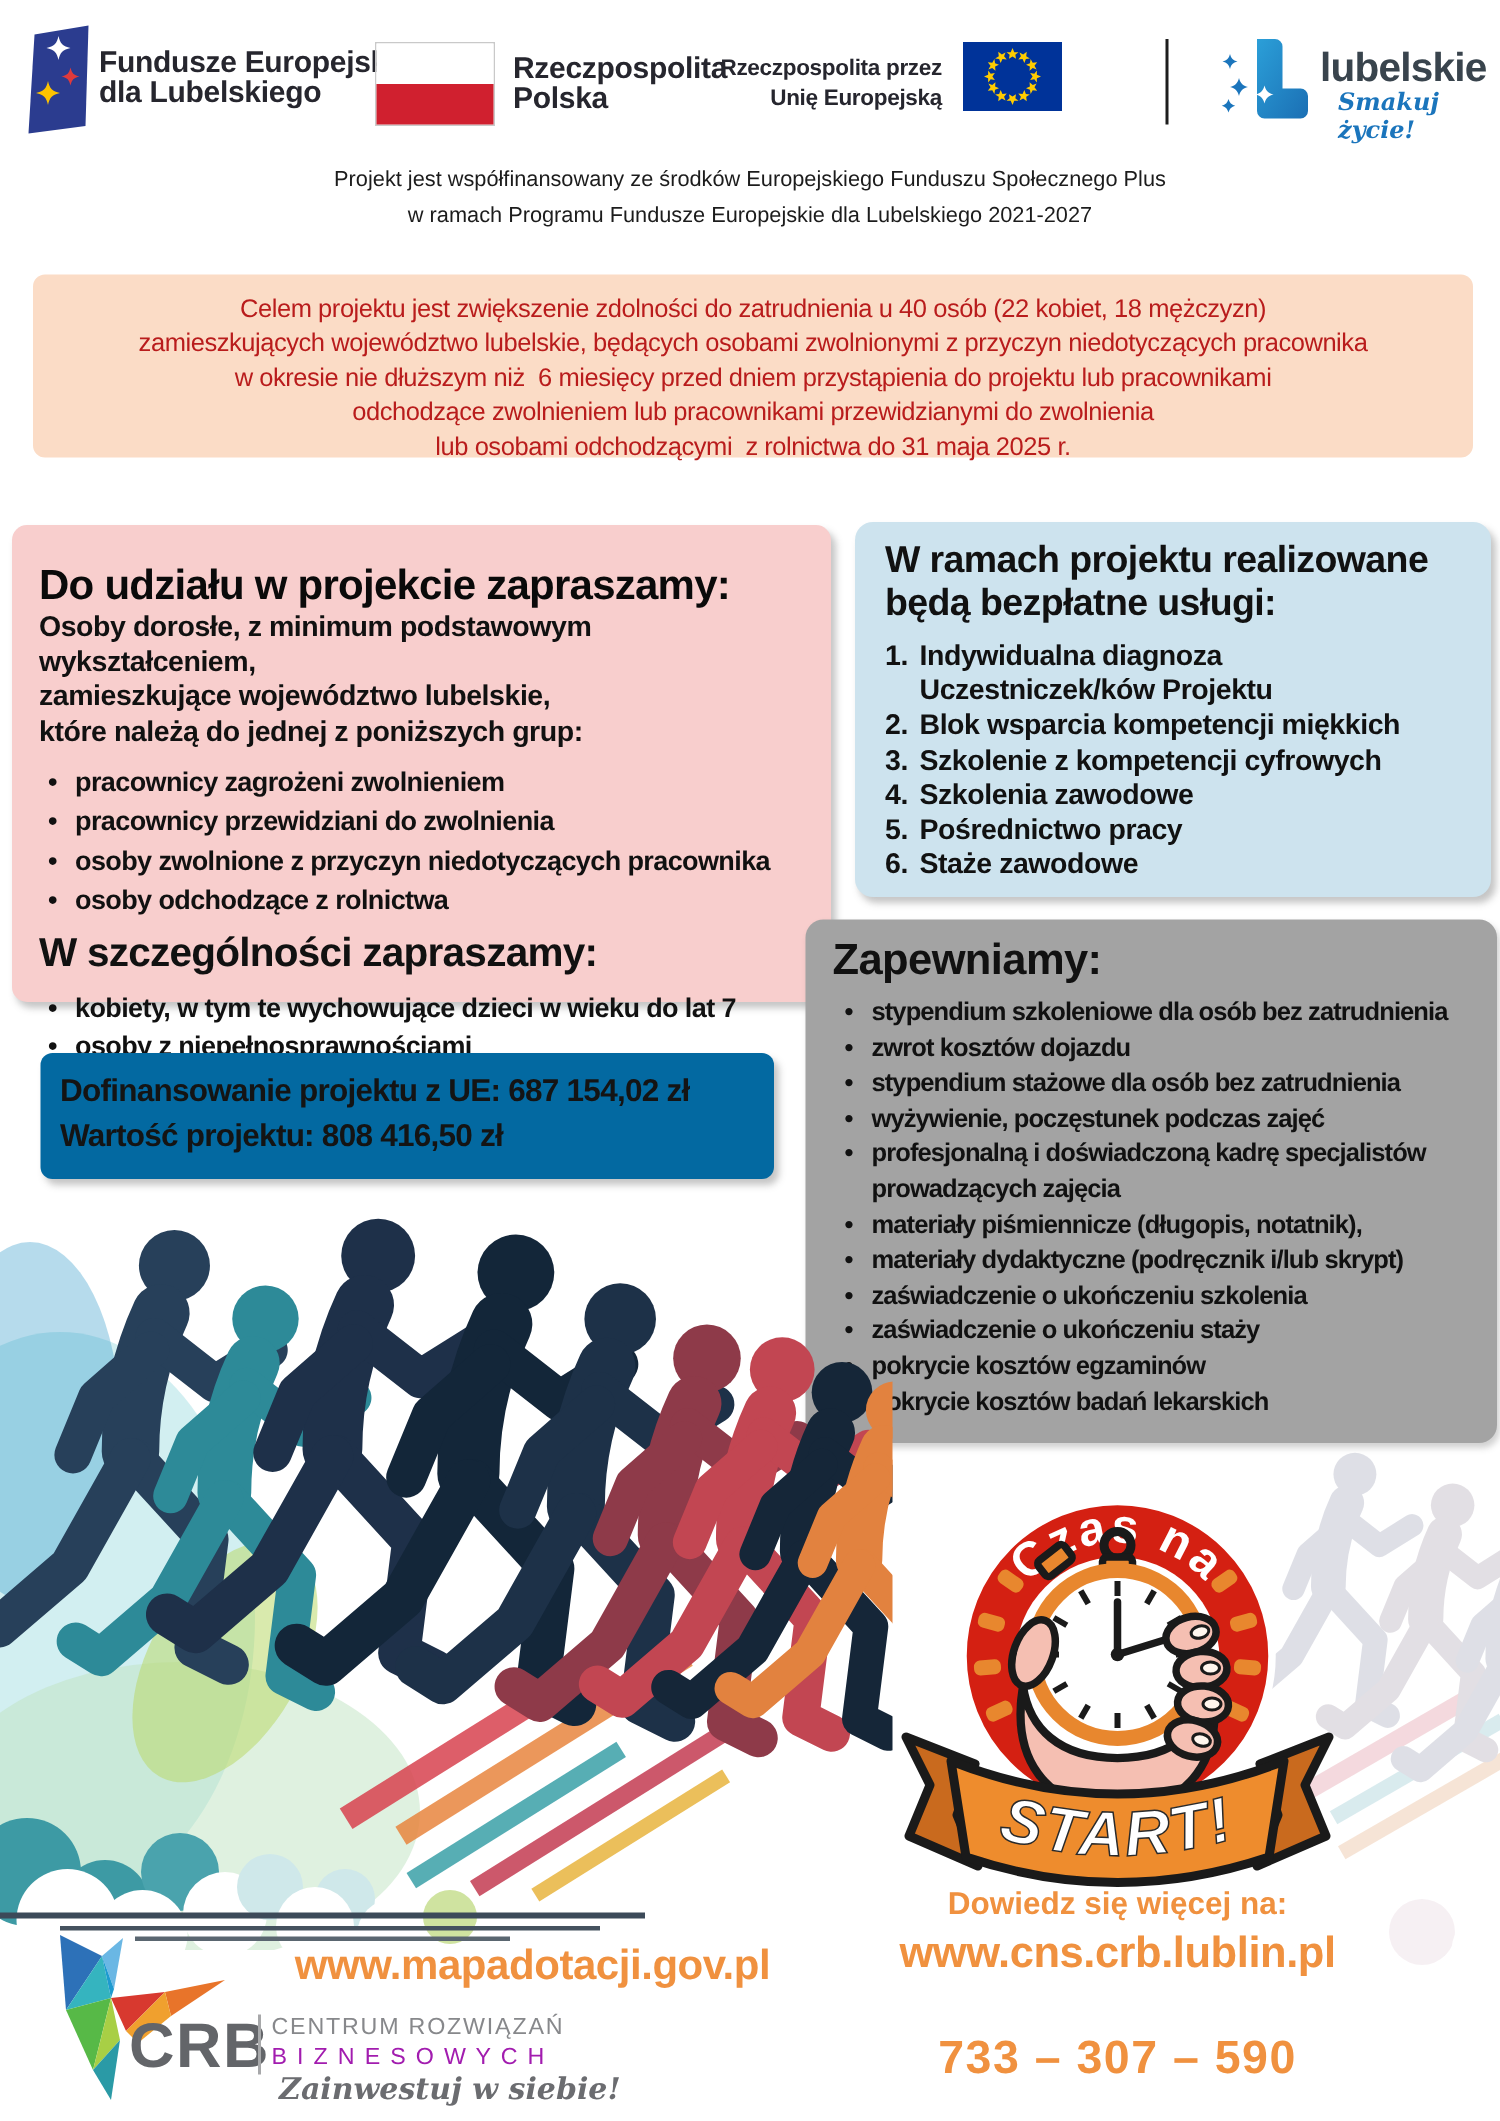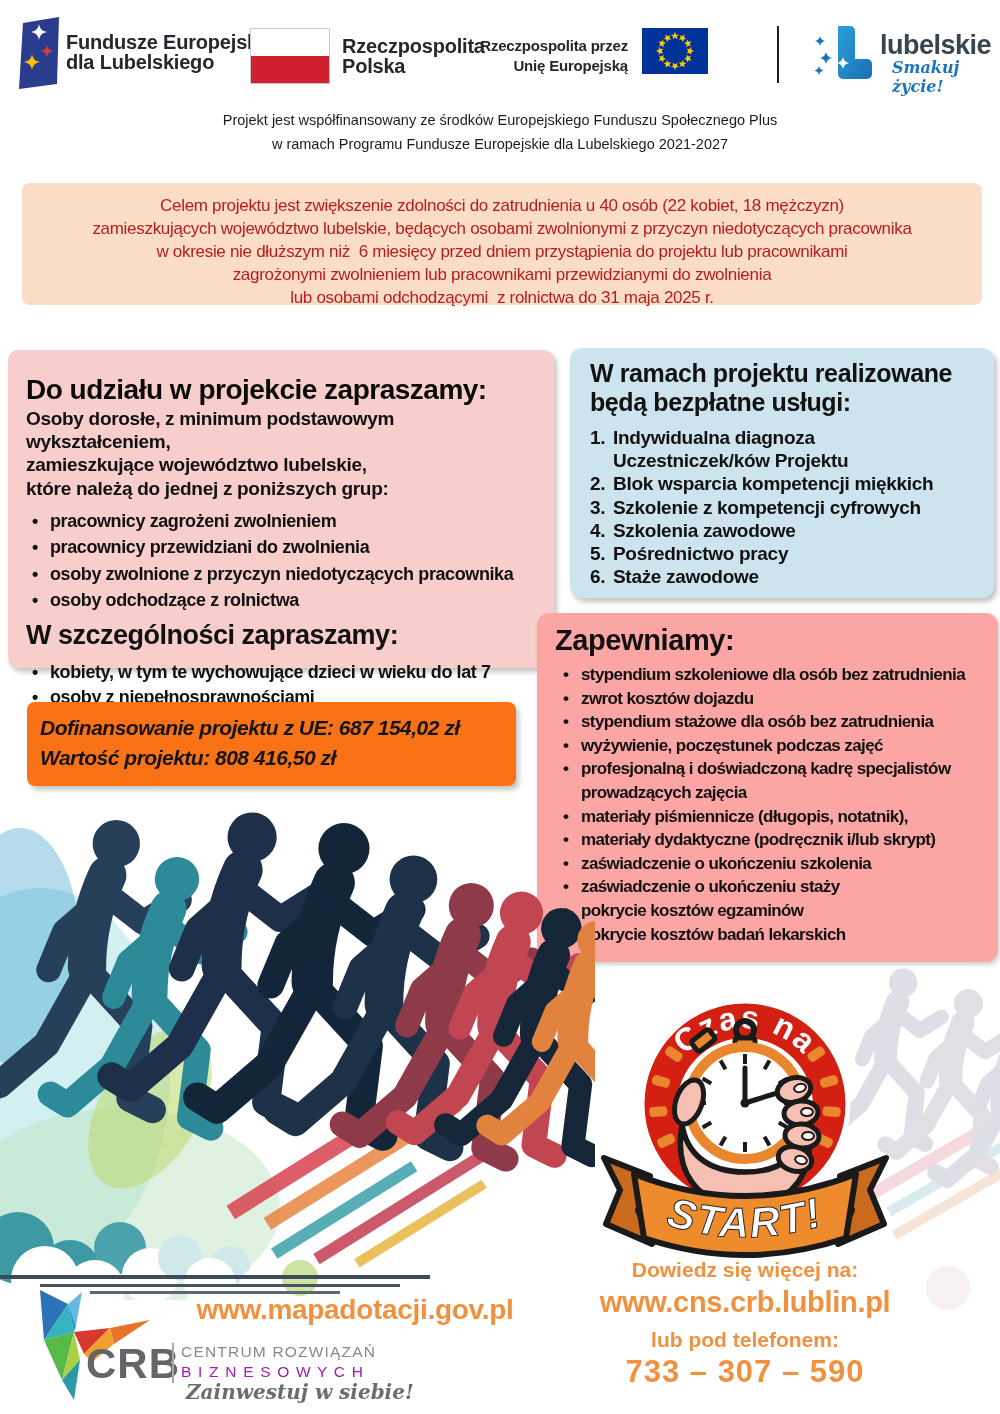--- a/index.html
+++ b/index.html
@@ -132,21 +132,21 @@
   <div class="lub-name" style="left:880px; top:30px;">lubelskie</div>
   <div class="lub-tag" style="left:892px; top:58px;">Smakuj życie!</div>
 
   <div class="cofin" style="top:112px;">Projekt jest współfinansowany ze środków Europejskiego Funduszu Społecznego Plus</div>
   <div class="cofin" style="top:136px;">w ramach Programu Fundusze Europejskie dla Lubelskiego 2021-2027</div>
 
   <div class="box goal-box" style="background:#fbdcc6;">
     <div class="goal-line">Celem projektu jest zwiększenie zdolności do zatrudnienia u 40 osób (22 kobiet, 18 mężczyzn)</div>
     <div class="goal-line">zamieszkujących województwo lubelskie, będących osobami zwolnionymi z przyczyn niedotyczących pracownika</div>
     <div class="goal-line">w okresie nie dłuższym niż  6 miesięcy przed dniem przystąpienia do projektu lub pracownikami</div>
-    <div class="goal-line">zagrożonymi zwolnieniem lub pracownikami przewidzianymi do zwolnienia</div>
+    <div class="goal-line">odchodzące zwolnieniem lub pracownikami przewidzianymi do zwolnienia</div>
     <div class="goal-line">lub osobami odchodzącymi  z rolnictwa do 31 maja 2025 r.</div>
   </div>
 
   <div class="box invite-box" style="background:#f8cecd;">
     <h1>Do udziału w projekcie zapraszamy:</h1>
     <div class="intro-line">Osoby dorosłe, z minimum podstawowym wykształceniem,</div>
     <div class="intro-line">zamieszkujące województwo lubelskie,</div>
     <div class="intro-line">które należą do jednej z poniższych grup:</div>
     <ul class="blist">
       <li>pracownicy zagrożeni zwolnieniem</li>
@@ -170,38 +170,38 @@
         <div class="cont">Uczestniczek/ków Projektu</div>
       </li>
       <li><span class="num">2.</span><span>Blok wsparcia kompetencji miękkich</span></li>
       <li><span class="num">3.</span><span>Szkolenie z kompetencji cyfrowych</span></li>
       <li><span class="num">4.</span><span>Szkolenia zawodowe</span></li>
       <li><span class="num">5.</span><span>Pośrednictwo pracy</span></li>
       <li><span class="num">6.</span><span>Staże zawodowe</span></li>
     </ol>
   </div>
 
-  <div class="box provide-box" style="background:#fca5a5;">
+  <div class="box provide-box" style="background:#a3a3a3;">
     <h1>Zapewniamy:</h1>
     <ul class="blist">
       <li>stypendium szkoleniowe dla osób bez zatrudnienia</li>
       <li>zwrot kosztów dojazdu</li>
       <li>stypendium stażowe dla osób bez zatrudnienia</li>
       <li>wyżywienie, poczęstunek podczas zajęć</li>
       <li>profesjonalną i doświadczoną kadrę specjalistów prowadzących zajęcia</li>
       <li>materiały piśmiennicze (długopis, notatnik),</li>
       <li>materiały dydaktyczne (podręcznik i/lub skrypt)</li>
       <li>zaświadczenie o ukończeniu szkolenia</li>
       <li>zaświadczenie o ukończeniu staży</li>
       <li>pokrycie kosztów egzaminów</li>
       <li>pokrycie kosztów badań lekarskich</li>
     </ul>
   </div>
 
-  <div class="box funding-box" style="background:#f97316;font-style:italic;">
+  <div class="box funding-box" style="background:#0369a1;">
     <div class="funding-line">Dofinansowanie projektu z UE: 687 154,02 zł</div>
     <div class="funding-line">Wartość projektu: 808 416,50 zł</div>
   </div>
 
   <svg class="abs" style="left:0; top:778px;" width="595" height="522" viewBox="0 0 595 522">
     <defs>
       <symbol id="run" viewBox="0 0 110 170" overflow="visible">
         <circle cx="64" cy="13" r="10.5" fill="currentColor"></circle>
         <g fill="none" stroke="currentColor" stroke-linecap="round" stroke-linejoin="round">
           <path d="M60,27 C54,40 51,54 51,68" stroke-width="17"></path>
@@ -347,16 +347,15 @@
     <polygon points="40,92 58,72 52,112" fill="#2a9aa6"></polygon>
   </svg>
   <div class="crb-abbr">CRB</div>
   <div class="crb-div"></div>
   <div class="crb-l1">CENTRUM ROZWIĄZAŃ</div>
   <div class="crb-l2">B I Z N E S O W Y C H</div>
   <div class="crb-tag">Zainwestuj w siebie!</div>
 
   <div class="f-right orange" style="top:1258px; font-size:21px;">Dowiedz się więcej na:</div>
   <div class="f-right orange" style="top:1286px; font-size:29px; letter-spacing:-0.3px;">www.cns.crb.lublin.pl</div>
-  <div class="f-right orange" style="top:1328px; font-size:21px;">lub pod telefonem:</div>
   <div class="f-right orange" style="top:1354px; font-size:31px; letter-spacing:1px;">733 – 307 – 590</div>
 
 </div>
 
 </body></html>

